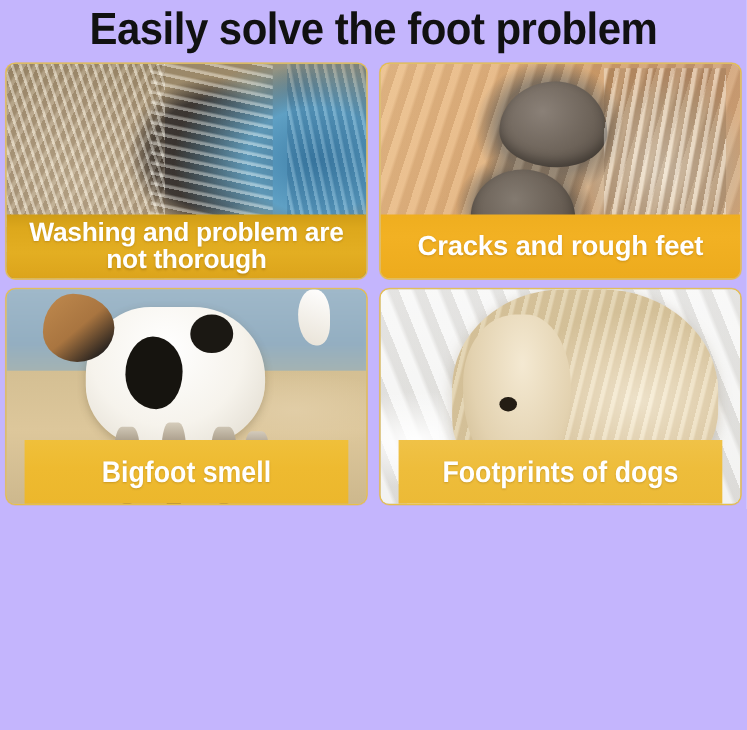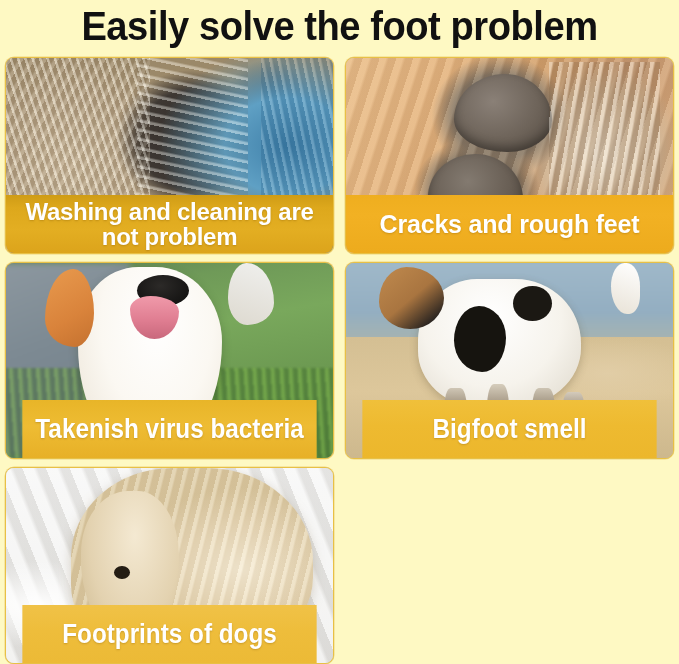--- a/index.html
+++ b/index.html
@@ -2,21 +2,21 @@
 <html><head>
 <meta charset="utf-8">
 <style>
   * { box-sizing: border-box; margin: 0; padding: 0; }
   html, body {
     width: 679px; height: 664px;
     background: #ffffff;
     font-family: "Liberation Sans", sans-serif;
     overflow: hidden;
   }
-  .page { position: relative; width: 679px; height: 664px; background: #fef9c3; }
+  .page { position: relative; width: 679px; height: 664px; background: #c4b5fd; }
 
   
   .title {
     position: absolute;
     left: 0; top: 0; width: 679px; height: 52px;
     display: flex; align-items: center; justify-content: center;
     font-family: "Liberation Sans Narrow", "Liberation Sans", sans-serif;
     font-weight: bold;
     font-size: 41px;
     line-height: 44px;
@@ -367,53 +367,37 @@
 
   <div class="grid">
 
     <div class="card">
       <div class="photo p1">
         <div class="fur"></div>
         <div class="fur2"></div>
         <div class="towel"></div>
       </div>
       <div class="caption cap-r1 cap-two-line">
-        <span>Washing and cleaning are not problem</span>
+        <span>Washing and problem are not thorough</span>
       </div>
     </div>
 
     <div class="card">
       <div class="photo p2">
         <div class="wood"></div>
         <div class="pad1"></div>
         <div class="pad2"></div>
         <div class="furpatch"></div>
       </div>
       <div class="caption cap-r1b cap-one-line">
         <span>Cracks and rough feet</span>
       </div>
     </div>
 
 
-    <div class="card">
-      <div class="photo p4">
-        <div class="path"></div>
-        <div class="grass"></div>
-        <div class="body"></div>
-        <div class="earL"></div>
-        <div class="earR"></div>
-        <div class="snout"></div>
-        <div class="tongue"></div>
-        <div class="paw1"></div>
-        <div class="paw2"></div>
-      </div>
-      <div class="caption cap-r2b cap-narrow">
-        <span>Takenish virus bacteria</span>
-      </div>
-    </div>
 
     <div class="card">
       <div class="photo p6">
         <div class="water"></div>
         <div class="sand"></div>
         <div class="dogbody"></div>
         <div class="spot1"></div>
         <div class="spot2"></div>
         <div class="head"></div>
         <div class="tail"></div>

